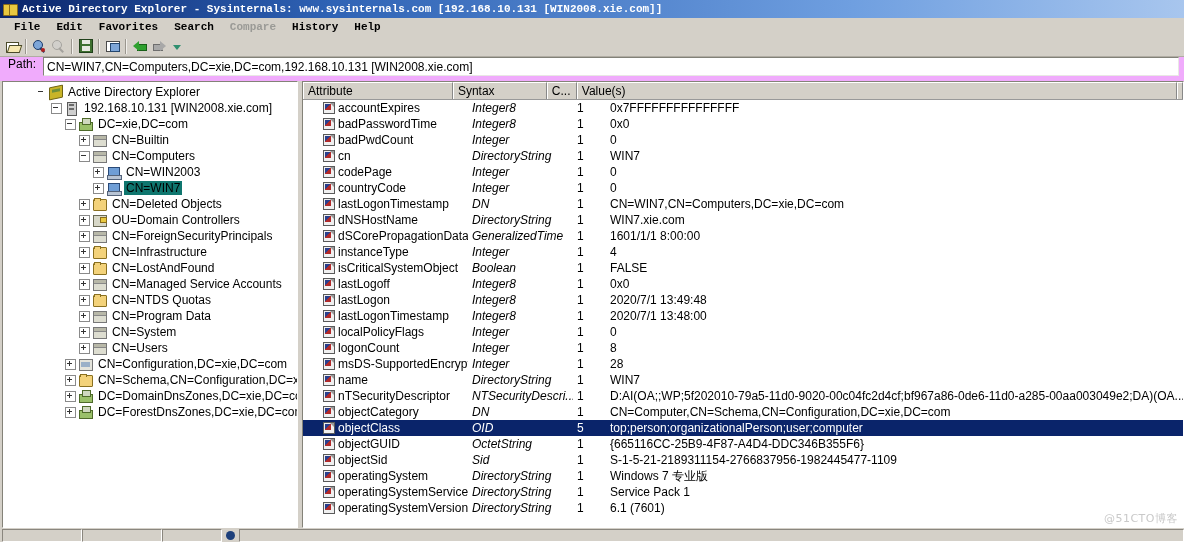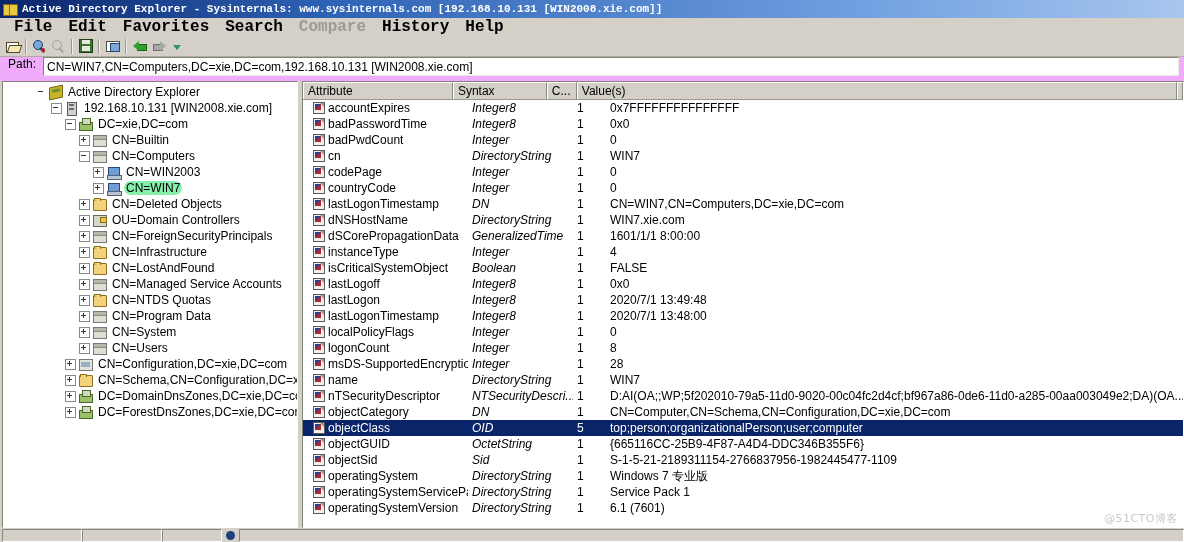--- a/index.html
+++ b/index.html
@@ -31,21 +31,21 @@
     background:#e8c840;border:1px solid #8a6d1a;border-radius:1px;
   }
   .titlebar .appicon .bk:after{
     content:"";position:absolute;left:5px;top:0;width:1px;height:10px;background:#8a6d1a;
   }
   .titlebar .ttl{padding-left:2px;}
   
   .menubar{
     height:18px;background:#d4d0c8;display:flex;align-items:center;
     font-family:"Liberation Mono","DejaVu Sans Mono",monospace;
-    font-size:16px;font-weight:bold;
+    font-size:11px;font-weight:bold;
     padding-left:6px;
   }
   .menubar .mi{padding:1px 8px;cursor:default;}
   .menubar .mi.disabled{color:#9a9a96;}
   
   .toolbar{
     height:20px;background:#d4d0c8;display:flex;align-items:center;
     padding-left:3px;border-bottom:1px solid #b0aca3;
   }
   .tb-btn{width:19px;height:18px;display:flex;align-items:center;justify-content:center;position:relative;}
@@ -133,35 +133,35 @@
   .ic-comp{position:absolute;left:1px;top:1px;width:13px;height:12px;}
   .ic-comp:before{content:"";position:absolute;left:1px;top:1px;width:10px;height:7px;background:#6f9ed6;border:1px solid #2a4a78;}
   .ic-comp:after{content:"";position:absolute;left:0px;top:9px;width:13px;height:3px;background:#b8c4d4;border:1px solid #54637a;}
   
   .ic-ou{position:absolute;left:1px;top:2px;width:12px;height:10px;background:#d8d8c8;border:1px solid #6a6a55;}
   .ic-ou:after{content:"";position:absolute;left:6px;top:1px;width:5px;height:4px;background:#e8c840;border:1px solid #8a6d1a;}
   
   .ic-cfg{position:absolute;left:1px;top:2px;width:12px;height:10px;background:#e4e4dc;border:1px solid #777;}
   .ic-cfg:after{content:"";position:absolute;left:1px;top:2px;width:9px;height:5px;background:#9ab0c8;}
   .tnode .lab{padding:0 2px;line-height:14px;}
-  .tnode.selected .lab{background:#86efac;border-radius:7px;}
+  .tnode.selected .lab{background:#0f766e;}
   
   .lhead{height:17px;display:flex;background:#d4d0c8;border-bottom:1px solid #999;}
   .lhead .hc{
     background:#d4d0c8;
     border-right:1px solid #888;
     border-top:1px solid #fff;border-left:1px solid #fff;
     display:flex;align-items:center;padding-left:4px;
     font-size:12px;box-sizing:border-box;overflow:hidden;white-space:nowrap;
   }
   .rows{position:relative;}
   .lrow{height:16px;display:flex;align-items:center;font-size:12px;white-space:nowrap;}
   .lrow.sel{background:#0a246a;color:#fff;}
   .cell{box-sizing:border-box;padding-left:4px;overflow:hidden;white-space:nowrap;text-overflow:clip;}
-  .c-attr{width:165px;display:flex;align-items:center;padding-left:10px;}
+  .c-attr{width:165px;display:flex;align-items:center;padding-left:20px;}
   .c-syn{width:105px;font-style:italic;}
   .c-cnt{width:33px;}
   .c-val{flex:1;padding-left:4px;}
   .attr-ic{
     width:10px;height:10px;margin-right:3px;flex:0 0 auto;position:relative;
     background:#f0f0f0;border:1px solid #5a5a5a;
   }
   .attr-ic:after{
     content:"";position:absolute;left:1px;top:1px;width:6px;height:6px;
     background:linear-gradient(135deg,#2b3f8c 0%,#2b3f8c 45%,#b02a2a 46%,#b02a2a 100%);

